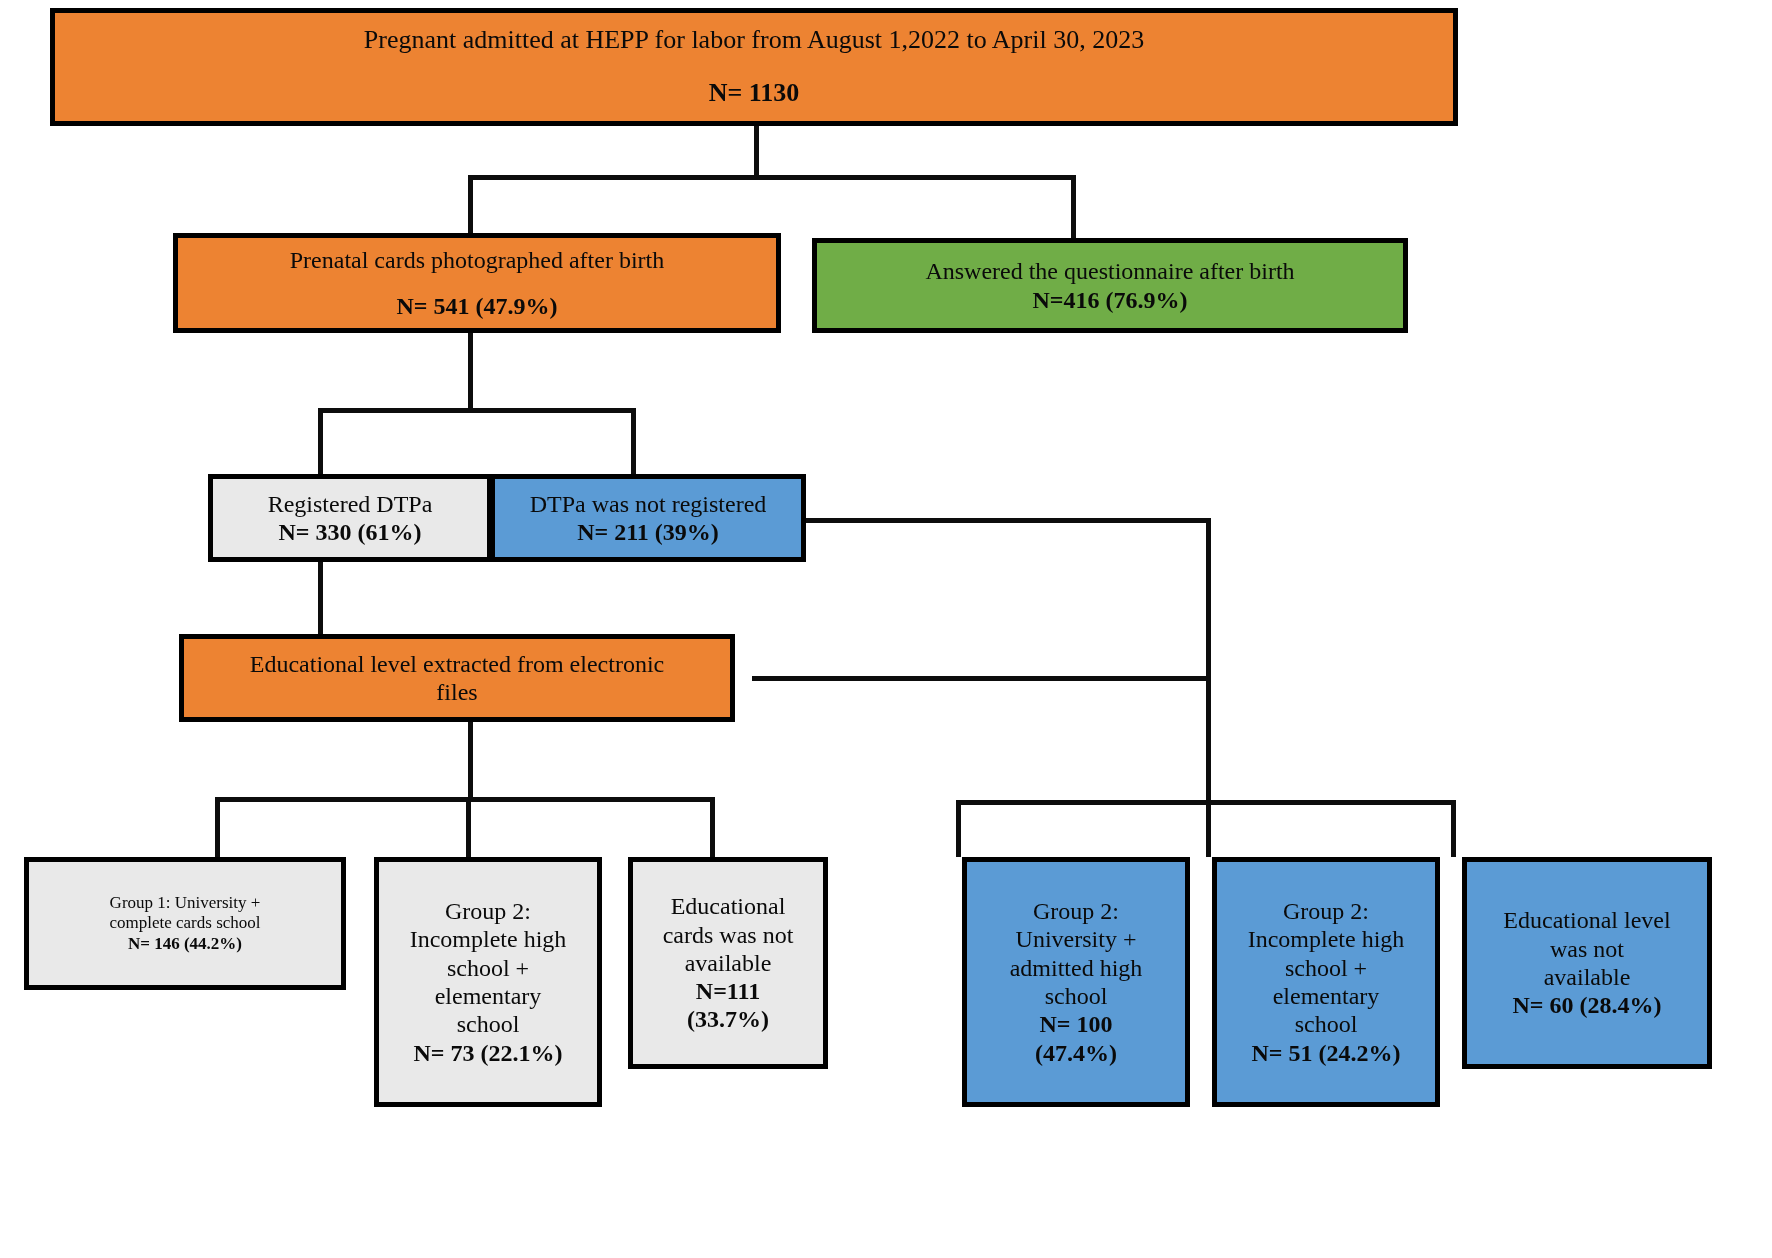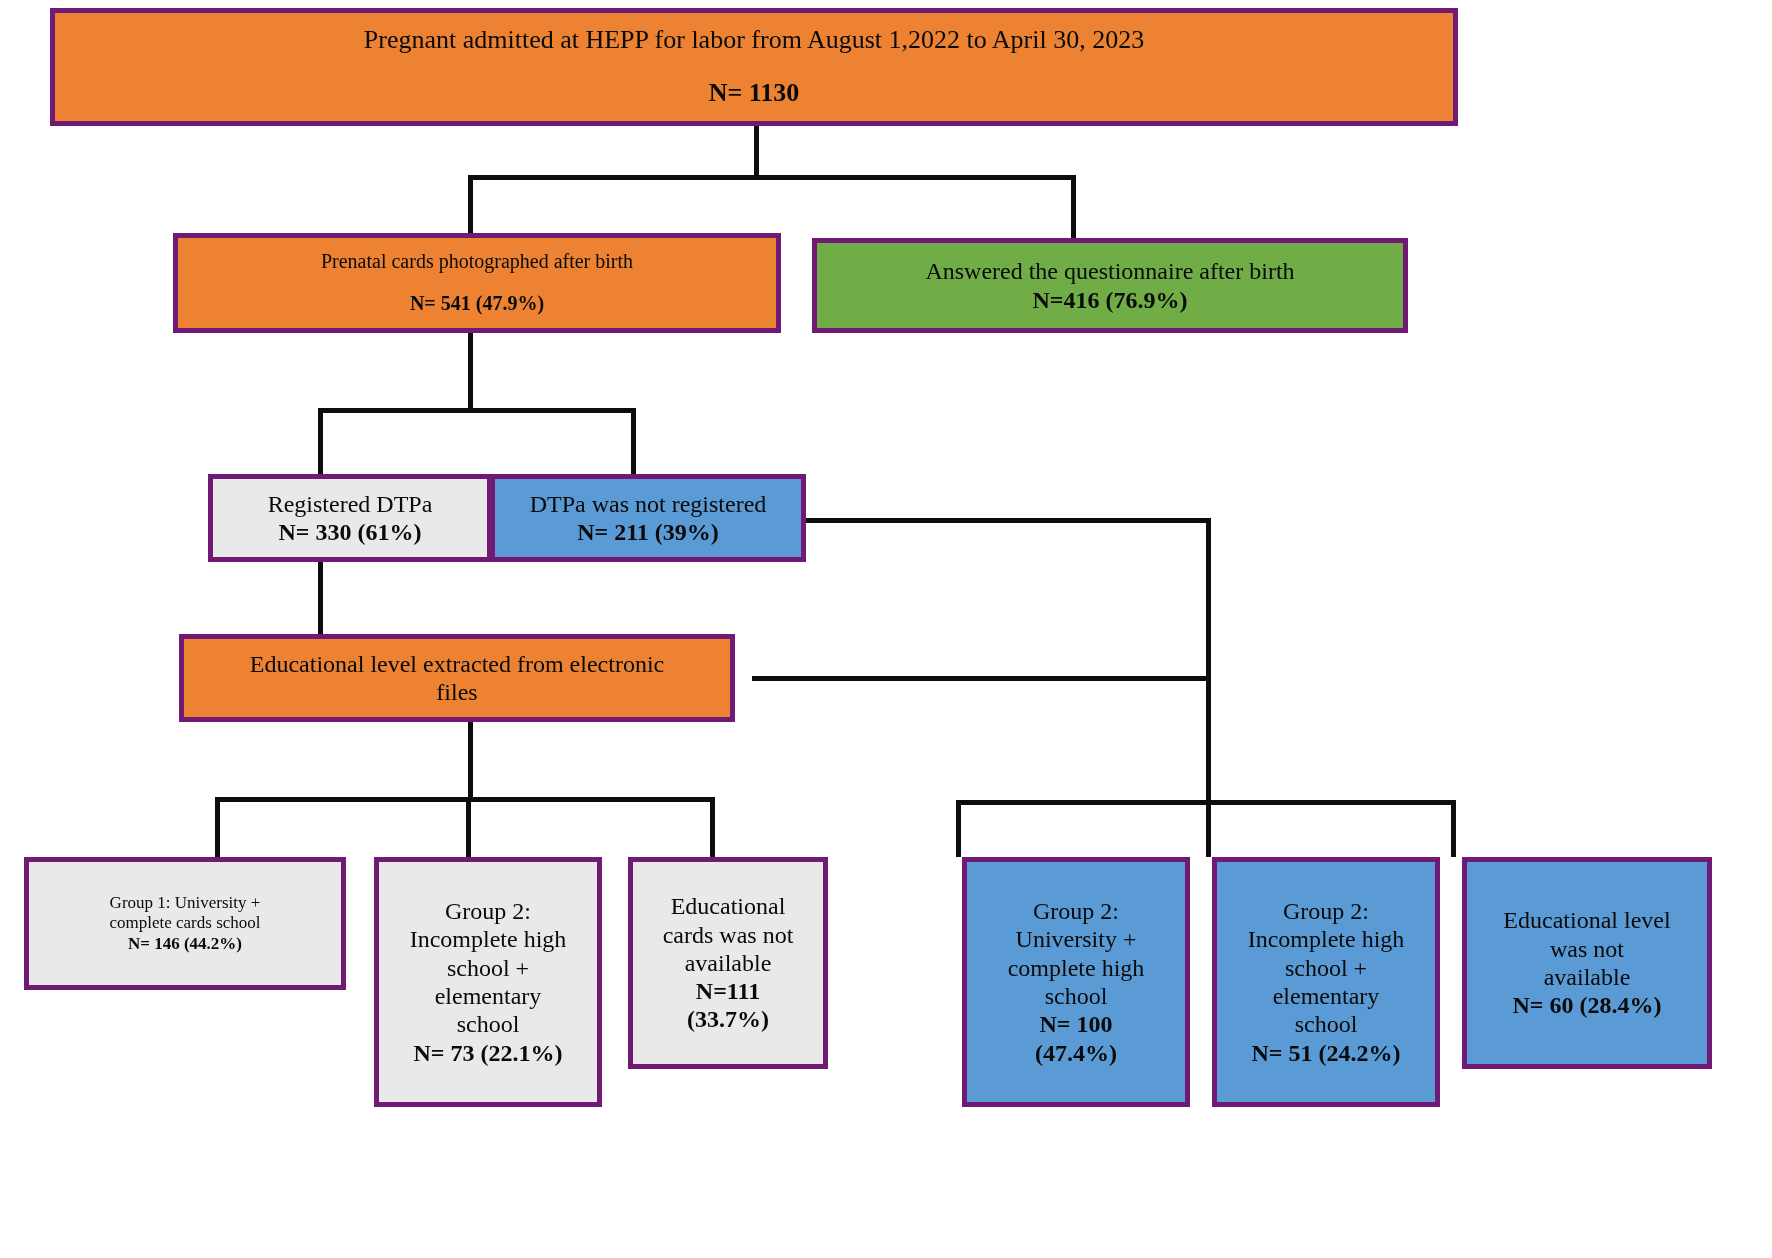--- a/index.html
+++ b/index.html
@@ -15,21 +15,21 @@
     overflow: hidden;
   }
   #canvas {
     position: relative;
     width: 1772px;
     height: 1258px;
   }
   .node {
     position: absolute;
     box-sizing: border-box;
-    border: 5px solid #701a75;
+    border: 5px solid #000000;
     display: flex;
     flex-direction: column;
     align-items: center;
     justify-content: center;
     text-align: center;
     color: #0a0a0a;
     line-height: 1.18;
     padding: 4px 3px;
   }
   .node .line { display: block; width: 100%; }
@@ -78,21 +78,21 @@
   <div class="conn hline" style="left:956px; top:800px; width:500px;"></div>
   <div class="conn vline" style="left:956px; top:800px; height:57px;"></div>
   <div class="conn vline" style="left:1206px; top:800px; height:57px;"></div>
   <div class="conn vline" style="left:1451px; top:800px; height:57px;"></div>
 
   <div class="node orange" style="left:50px; top:8px; width:1408px; height:118px; font-size:26px;">
     <span class="line">Pregnant admitted at HEPP for labor from August 1,2022 to April 30, 2023</span>
     <span class="line stat" style="margin-top:22px;">N= 1130</span>
   </div>
 
-  <div class="node orange" style="left:173px; top:233px; width:608px; height:100px; font-size:20px;">
+  <div class="node orange" style="left:173px; top:233px; width:608px; height:100px; font-size:24px;">
     <span class="line">Prenatal cards photographed after birth</span>
     <span class="line stat" style="margin-top:18px;">N= 541 (47.9%)</span>
   </div>
 
   <div class="node green" style="left:812px; top:238px; width:596px; height:95px; font-size:24px;">
     <span class="line">Answered the questionnaire after birth</span>
     <span class="line stat">N=416 (76.9%)</span>
   </div>
 
   <div class="node gray" style="left:192px; top:474px; width:284px; height:88px; font-size:24px;">
@@ -129,21 +129,21 @@
     <span class="line">Educational</span>
     <span class="line">cards was not</span>
     <span class="line">available</span>
     <span class="line stat">N=111</span>
     <span class="line stat">(33.7%)</span>
   </div>
 
   <div class="node blue" style="left:962px; top:857px; width:228px; height:250px; font-size:24px;">
     <span class="line">Group 2:</span>
     <span class="line">University +</span>
-    <span class="line">complete high</span>
+    <span class="line">admitted high</span>
     <span class="line">school</span>
     <span class="line stat">N= 100</span>
     <span class="line stat">(47.4%)</span>
   </div>
 
   <div class="node blue" style="left:1212px; top:857px; width:228px; height:250px; font-size:24px;">
     <span class="line">Group 2:</span>
     <span class="line">Incomplete high</span>
     <span class="line">school +</span>
     <span class="line">elementary</span>

